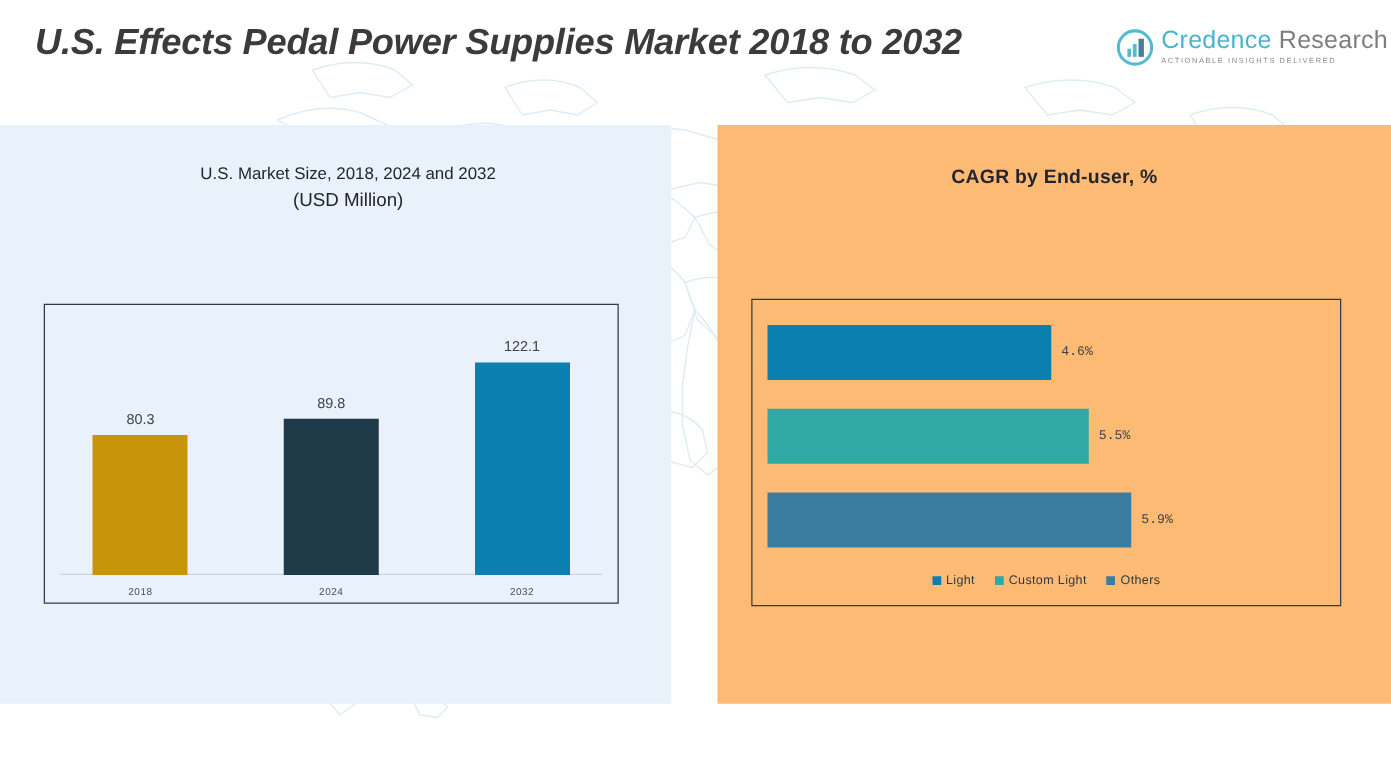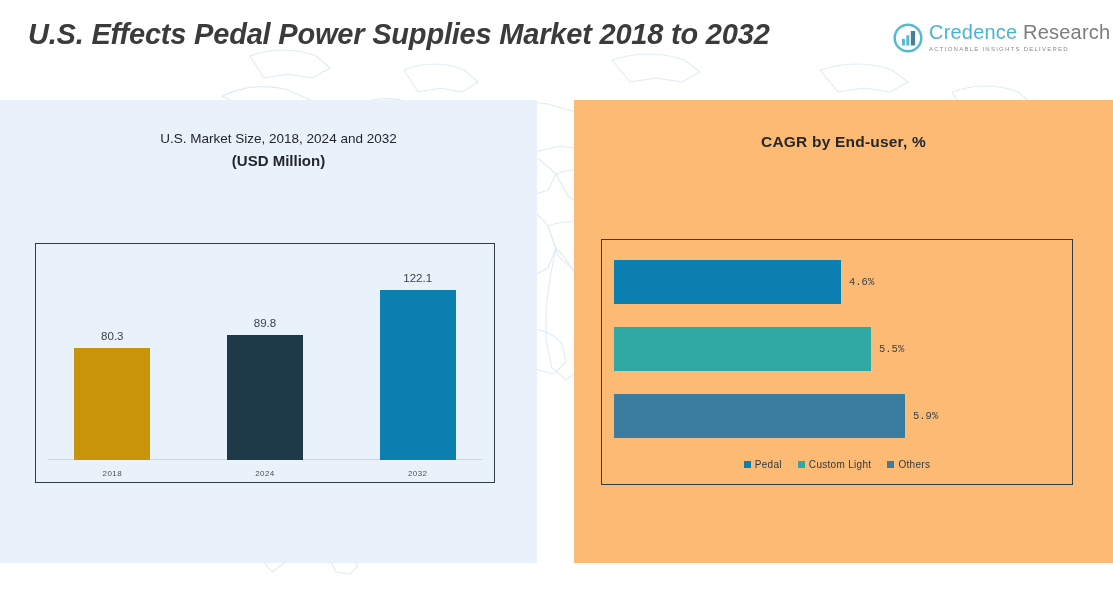--- a/index.html
+++ b/index.html
@@ -39,21 +39,21 @@
   
   .panel{position:absolute;top:100px;height:463px;z-index:1;}
   #panel-left{left:0;width:527px;background:#e9f1fb;padding-left:10px;}
   #panel-right{left:574px;width:539px;background:#fdba74;}
 
   .panel-title{
     position:absolute;width:100%;text-align:center;
     color:#23272b;z-index:4;
   }
   #left-title-1{top:31px;font-size:13.5px;}
-  #left-title-2{top:52px;font-size:15px;font-weight:bold;}
+  #left-title-2{top:52px;font-size:15px;font-weight:normal;}
   #right-title{top:33px;font-size:15.5px;font-weight:bold;letter-spacing:.2px;}
 
   
   .chart-frame{position:absolute;border:1.5px solid #2e3c45;z-index:4;}
   #chart-left{left:35px;top:243px;width:458px;height:238px;}
   #chart-right{left:601px;top:239px;width:470px;height:244px;}
 
   
   #col-plot{position:absolute;left:0;top:0;width:100%;height:100%;}
   .col-group{position:absolute;bottom:22px;width:33.33%;height:195px;}
@@ -195,21 +195,21 @@
           <div class="hbar-value">5.5%</div>
         </div>
         <div class="hbar-row" style="top: 154px; width: 291px;">
           <div class="hbar" style="width: 100%; background: rgb(58, 125, 161);"></div>
           <div class="hbar-value">5.9%</div>
         </div>
       </div>
     <div id="bar-legend">
         <div class="legend-item">
           <span class="legend-swatch" style="background: rgb(11, 128, 176);"></span>
-          <span class="legend-label">Pedal</span>
+          <span class="legend-label">Light</span>
         </div>
         <div class="legend-item">
           <span class="legend-swatch" style="background: rgb(48, 169, 164);"></span>
           <span class="legend-label">Custom Light</span>
         </div>
         <div class="legend-item">
           <span class="legend-swatch" style="background: rgb(58, 125, 161);"></span>
           <span class="legend-label">Others</span>
         </div>
       </div>

